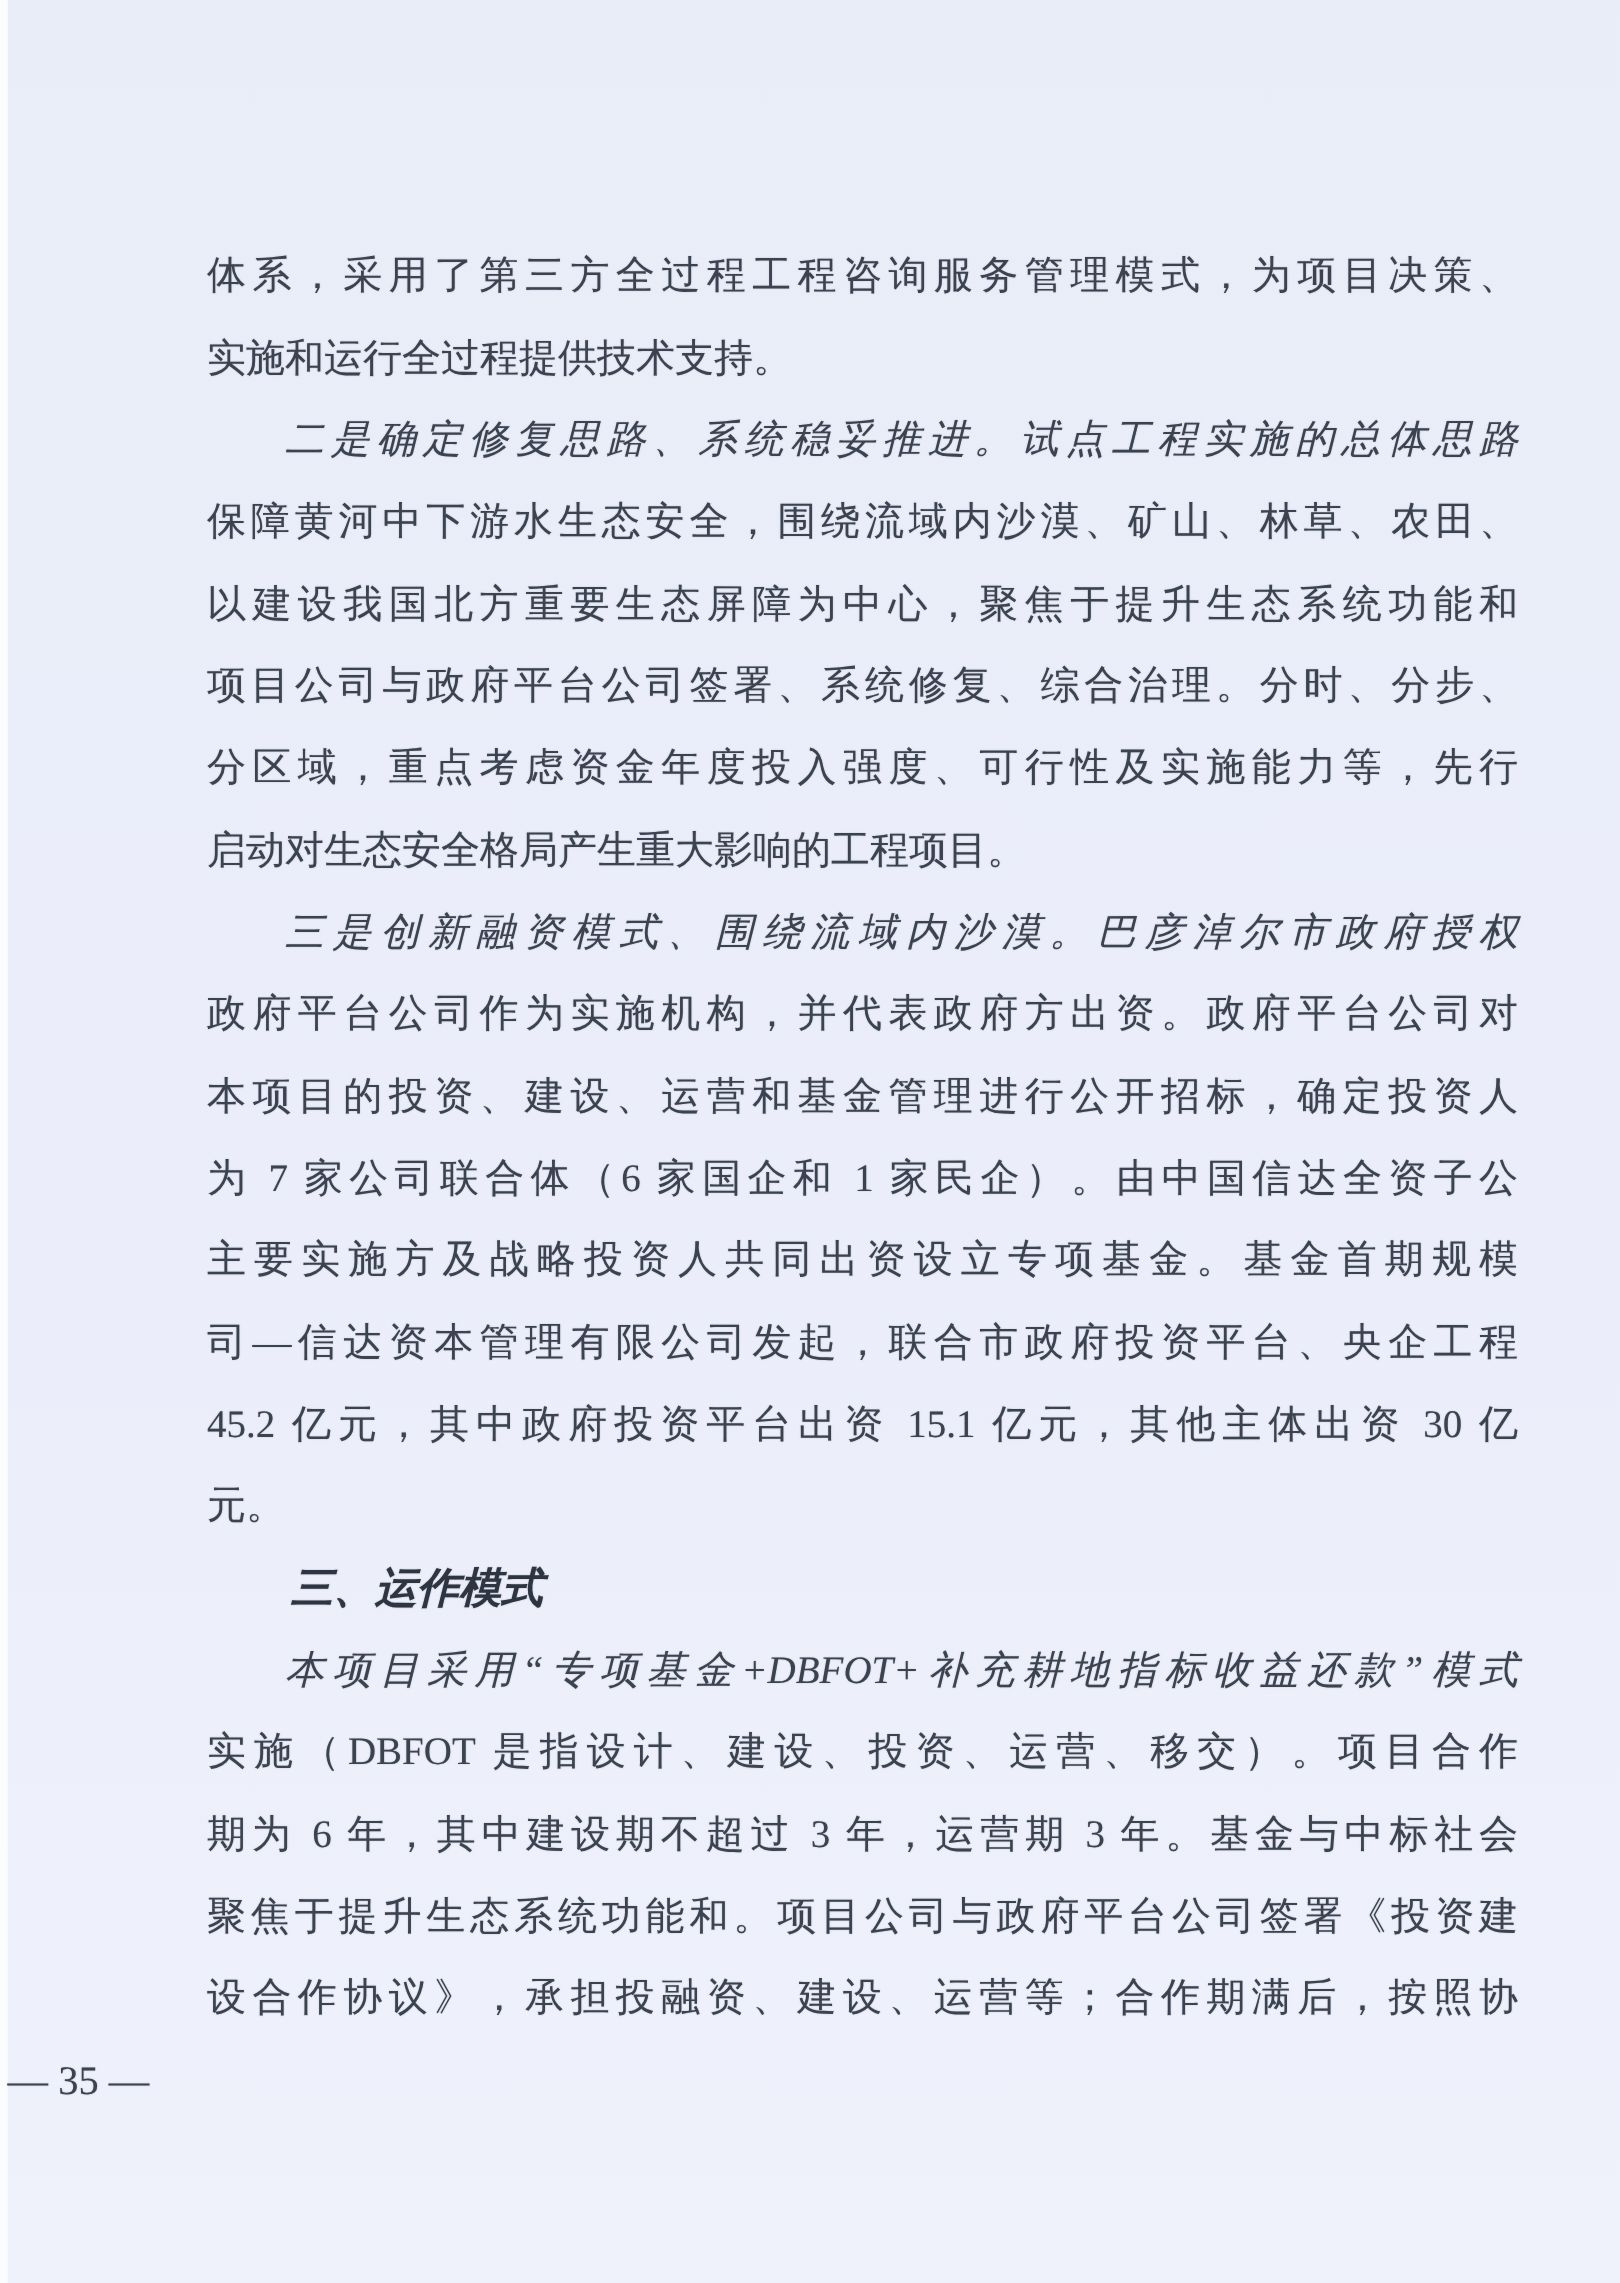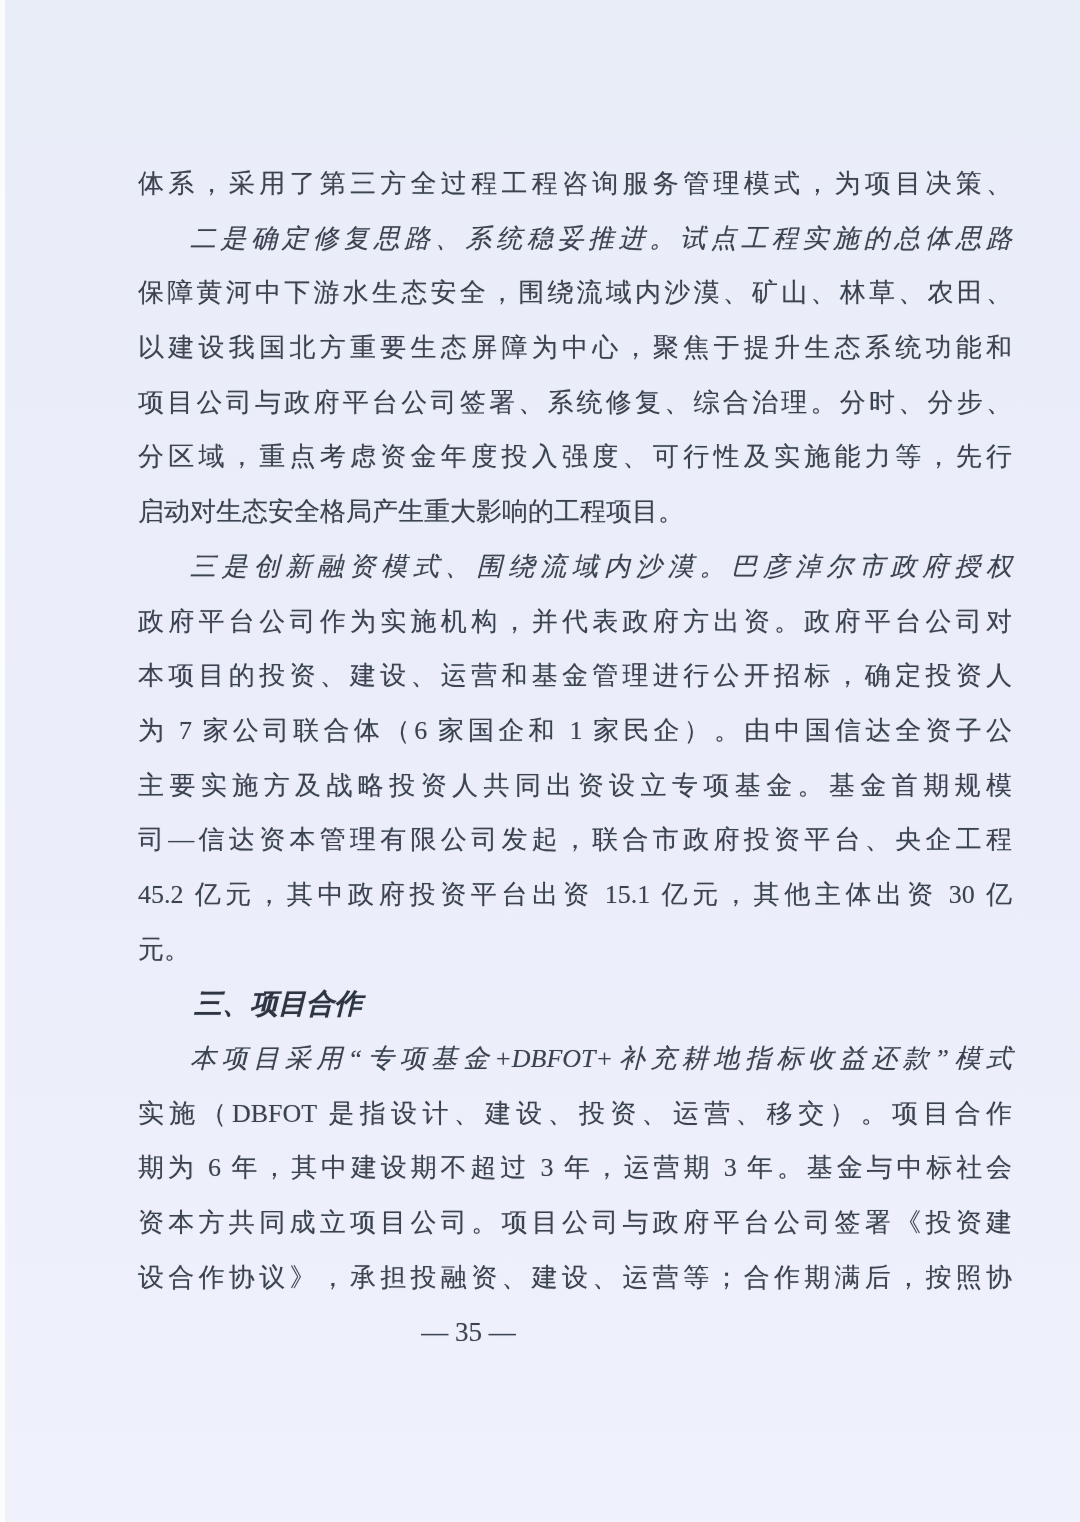--- a/index.html
+++ b/index.html
@@ -46,49 +46,50 @@
   .line.heading {
     font-family: "Liberation Sans", "DejaVu Sans", sans-serif;
     font-weight: 700;
     font-size: 28px;
     color: #2e3542;
     text-shadow: 0 0 1px rgba(46, 53, 66, 0.4);
   }
   .footer {
     box-sizing: border-box;
     padding-right: 148px;
-    text-align: center;
+    text-align: left;
     font-family: "Liberation Serif", "DejaVu Serif", serif;
     font-size: 27px;
     line-height: 54.7px;
     color: #3b4250;
     text-shadow: 0 0 1px rgba(59, 66, 80, 0.35);
   }
 </style>
 </head>
 <body>
 
 <div class="page">
   <div class="content">
       <div class="line justify">体系，采用了第三方全过程工程咨询服务管理模式，为项目决策、</div>
+      <div class="line">实施和运行全过程提供技术支持。</div>
       <div class="line indent justify">二是确定修复思路、系统稳妥推进。试点工程实施的总体思路</div>
       <div class="line justify">保障黄河中下游水生态安全，围绕流域内沙漠、矿山、林草、农田、</div>
       <div class="line justify">以建设我国北方重要生态屏障为中心，聚焦于提升生态系统功能和</div>
       <div class="line justify">项目公司与政府平台公司签署、系统修复、综合治理。分时、分步、</div>
       <div class="line justify">分区域，重点考虑资金年度投入强度、可行性及实施能力等，先行</div>
       <div class="line">启动对生态安全格局产生重大影响的工程项目。</div>
       <div class="line indent justify">三是创新融资模式、围绕流域内沙漠。巴彦淖尔市政府授权</div>
       <div class="line justify">政府平台公司作为实施机构，并代表政府方出资。政府平台公司对</div>
       <div class="line justify">本项目的投资、建设、运营和基金管理进行公开招标，确定投资人</div>
       <div class="line justify">为 7 家公司联合体（6 家国企和 1 家民企）。由中国信达全资子公</div>
       <div class="line justify">主要实施方及战略投资人共同出资设立专项基金。基金首期规模</div>
       <div class="line justify">司—信达资本管理有限公司发起，联合市政府投资平台、央企工程</div>
       <div class="line justify">45.2 亿元，其中政府投资平台出资 15.1 亿元，其他主体出资 30 亿</div>
       <div class="line">元。</div>
-      <div class="line indent heading">三、项目合作</div>
+      <div class="line indent heading">三、运作模式</div>
       <div class="line indent justify">本项目采用“专项基金+DBFOT+补充耕地指标收益还款”模式</div>
       <div class="line justify">实施（DBFOT 是指设计、建设、投资、运营、移交）。项目合作</div>
       <div class="line justify">期为 6 年，其中建设期不超过 3 年，运营期 3 年。基金与中标社会</div>
-      <div class="line justify">资本方共同成立项目公司。项目公司与政府平台公司签署《投资建</div>
+      <div class="line justify">聚焦于提升生态系统功能和。项目公司与政府平台公司签署《投资建</div>
       <div class="line justify">设合作协议》，承担投融资、建设、运营等；合作期满后，按照协</div>
     </div>
   <div class="footer">— 35 —</div>
 </div>
 
 </body></html>

